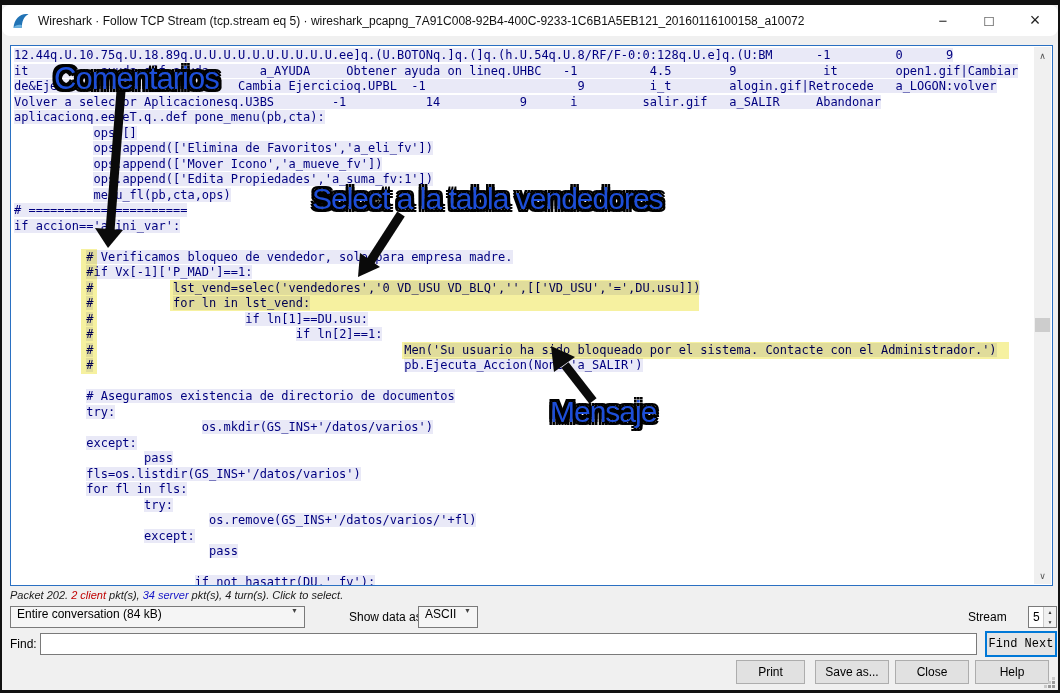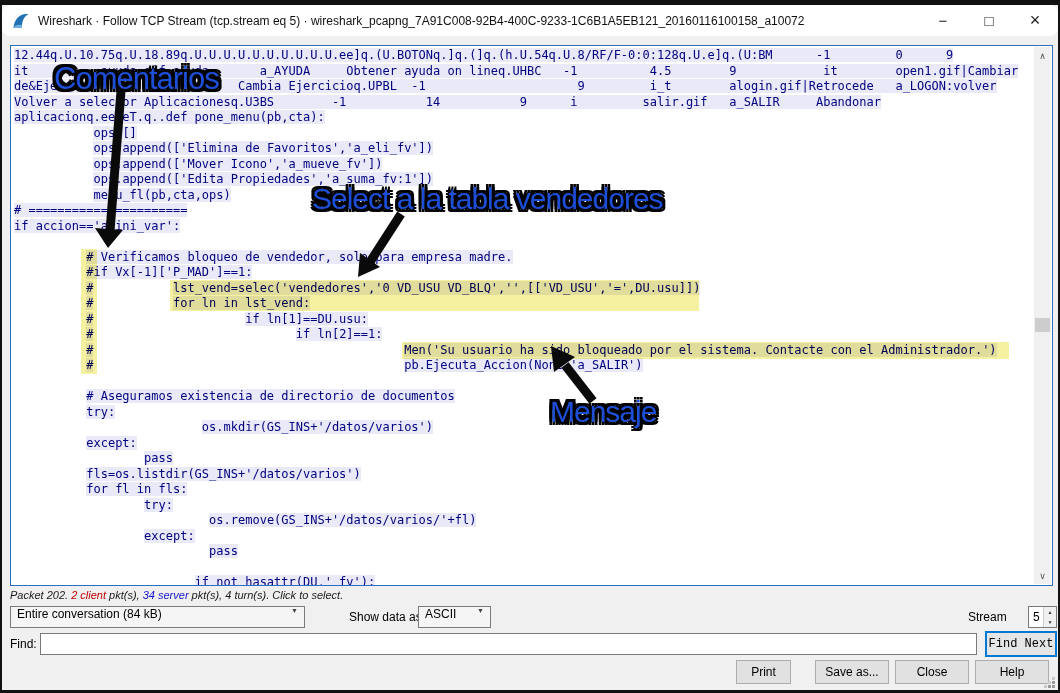--- a/index.html
+++ b/index.html
@@ -44,21 +44,21 @@
   .lbl{position:absolute;font-size:12px;color:#000;white-space:nowrap;}
   .spin{position:absolute;left:1026px;top:601px;width:29px;height:22px;background:#fff;border:1px solid #7a7a7a;box-sizing:border-box;font-size:12px;}
   .spin .val{position:absolute;left:4px;top:3px;}
   .spin .steps{position:absolute;right:0;top:0;bottom:0;width:12px;border-left:1px solid #ccc;display:flex;flex-direction:column;}
   .spin .steps div{flex:1;display:flex;align-items:center;justify-content:center;font-size:5px;color:#333;background:#f0f0f0;}
   .finput{position:absolute;left:38px;top:628px;width:937px;height:22px;background:#fff;border:1px solid #7a7a7a;box-sizing:border-box;font-size:12px;padding:0 4px;font-family:"Liberation Sans",sans-serif;}
   .btn{position:absolute;height:24px;background:#e1e1e1;border:1px solid #adadad;box-sizing:border-box;
        font-size:12px;color:#000;display:flex;align-items:center;justify-content:center;}
   .btn-findnext{left:983px;top:626px;width:72px;height:26px;border:2px solid #0078d7;background:#e5e5e5;font-family:Liberation Mono, monospace;}
   .btn-hide{left:633px;top:690px;width:84px;}
-  .btn-print{left:734px;top:655px;width:55px;}
+  .btn-print{left:734px;top:655px;width:69px;}
   .btn-save{left:813px;top:655px;width:74px;}
   .btn-close{left:893px;top:655px;width:74px;}
   .btn-help{left:973px;top:655px;width:74px;}
   .grip{position:absolute;right:3px;bottom:2px;width:3px;height:3px;background:#9a9a9a;
         box-shadow:-4px 0 #9a9a9a,0 -4px #9a9a9a,-8px 0 #c9c9c9,0 -8px #c9c9c9,-4px -4px #c9c9c9;}
 </style>
 </head>
 <body>
 
 <div class="window">
@@ -108,21 +108,21 @@
   <div class="anno a2">Select a la tabla vendedores</div>
   <div class="anno a3">Mensaje</div>
 
   <div class="status"><span>Packet 202. </span><span class="red">2 client</span><span> pkt(s), </span><span class="blue">34 server</span><span> pkt(s), 4 turn(s). Click to select.</span></div>
 
   <div class="combo" style="left:8px;top:601px;width:295px;">
     <span>Entire conversation (84 kB)</span>
     <span class="carr">▼</span>
   </div>
   <div class="lbl" style="left:347px;top:605px;">Show data as</div>
-  <div class="combo" style="left:416px;top:601px;width:73px;">
+  <div class="combo" style="left:416px;top:601px;width:60px;">
     <span>ASCII</span>
     <span class="carr">▼</span>
   </div>
   <div class="lbl" style="left:966px;top:605px;">Stream</div>
   <div class="spin">
     <span class="val">5</span>
     <span class="steps">
       <div>▲</div>
       <div>▼</div>
     </span>

